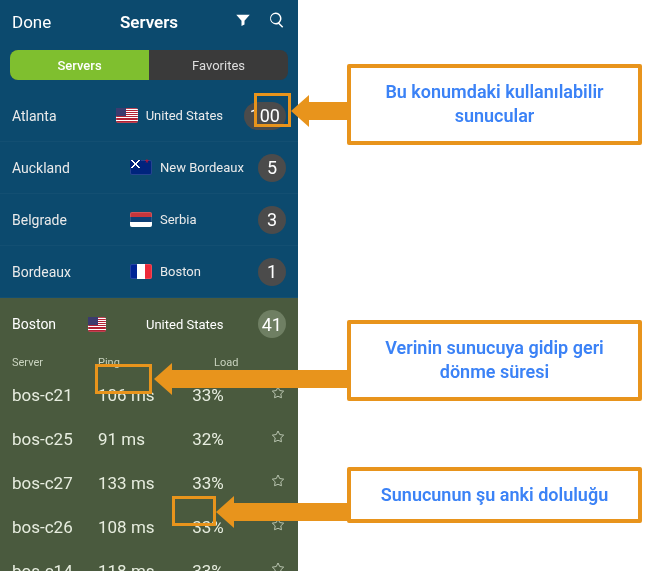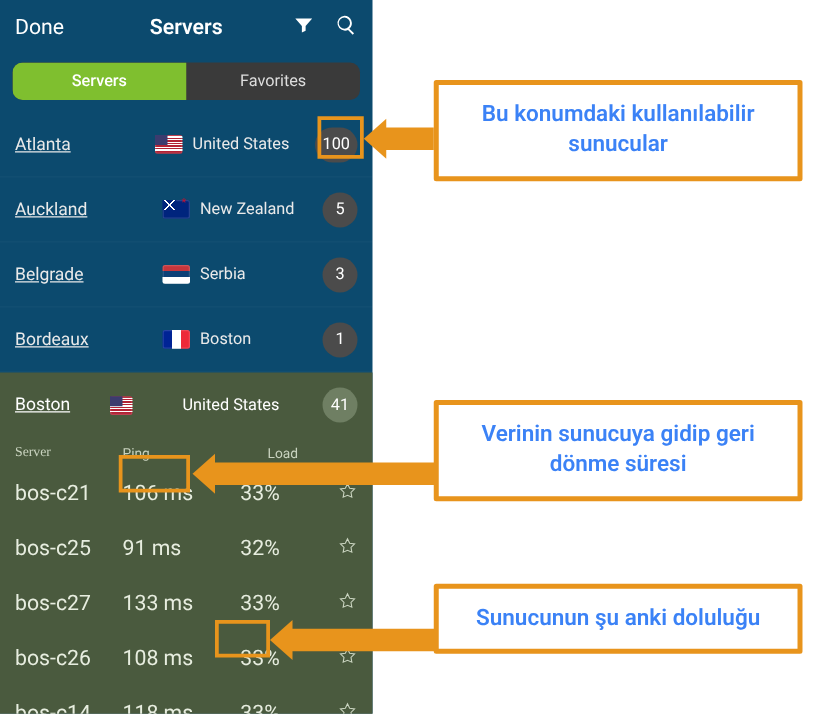--- a/index.html
+++ b/index.html
@@ -55,53 +55,53 @@
     }
     .loc-row {
       display: flex;
       align-items: center;
       height: 52px;
       padding: 0 12px;
       color: #eaeaea;
       font-size: 14px;
       border-bottom: 1px solid rgba(255,255,255,0.03);
     }
-    .loc-city { flex: 1; text-decoration: underline; }
+    .loc-city { flex: 1; }
     .loc-flag {
       width: 22px; height: 15px; margin-right: 8px;
       border-radius: 2px; display: inline-block;
       box-shadow: inset 0 0 0 1px rgba(255,255,255,0.15);
     }
     .loc-country { width: 98px; font-size: 13px; }
     .loc-badge {
       min-width: 28px; height: 28px; border-radius: 14px;
       background: #4b4b4b; color: #fff;
       display: flex; align-items: center; justify-content: center;
-      font-size: 13px; padding: 0 6px;
+      font-size: 18px; padding: 0 6px;
     }
     .expanded {
       background: #4a5a3e;
     }
     .exp-header {
       display: flex;
       align-items: center;
       height: 52px;
       padding: 0 12px;
       color: #fff;
       font-size: 14px;
       gap: 32px;
     }
     .exp-header .loc-badge { background: #6f7f63; }
     .sub-head {
       display: flex;
       padding: 6px 12px 4px 12px;
       color: #c9d3bf;
       font-size: 11px;
     }
-    .sub-head .col-s { flex: 0 0 86px; font-family: Liberation Serif, serif; }
+    .sub-head .col-s { flex: 0 0 86px; }
     .sub-head .col-p { flex: 0 0 80px; }
     .sub-head .col-l { flex: 0 0 60px; margin-left: 36px; }
     .srv-row {
       display: flex;
       align-items: center;
       height: 44px;
       padding: 0 12px;
       color: #e7eddf;
       font-size: 17px;
     }
@@ -181,21 +181,21 @@
 
   <div class="loc-row">
     <span class="loc-city">Atlanta</span>
     <span class="loc-flag flag-us"></span>
     <span class="loc-country">United States</span>
     <span class="loc-badge">100</span>
   </div>
   <div class="loc-row">
     <span class="loc-city">Auckland</span>
     <span class="loc-flag flag-nz"></span>
-    <span class="loc-country">New Zealand</span>
+    <span class="loc-country">New Bordeaux</span>
     <span class="loc-badge">5</span>
   </div>
   <div class="loc-row">
     <span class="loc-city">Belgrade</span>
     <span class="loc-flag flag-rs"></span>
     <span class="loc-country">Serbia</span>
     <span class="loc-badge">3</span>
   </div>
   <div class="loc-row">
     <span class="loc-city">Bordeaux</span>

